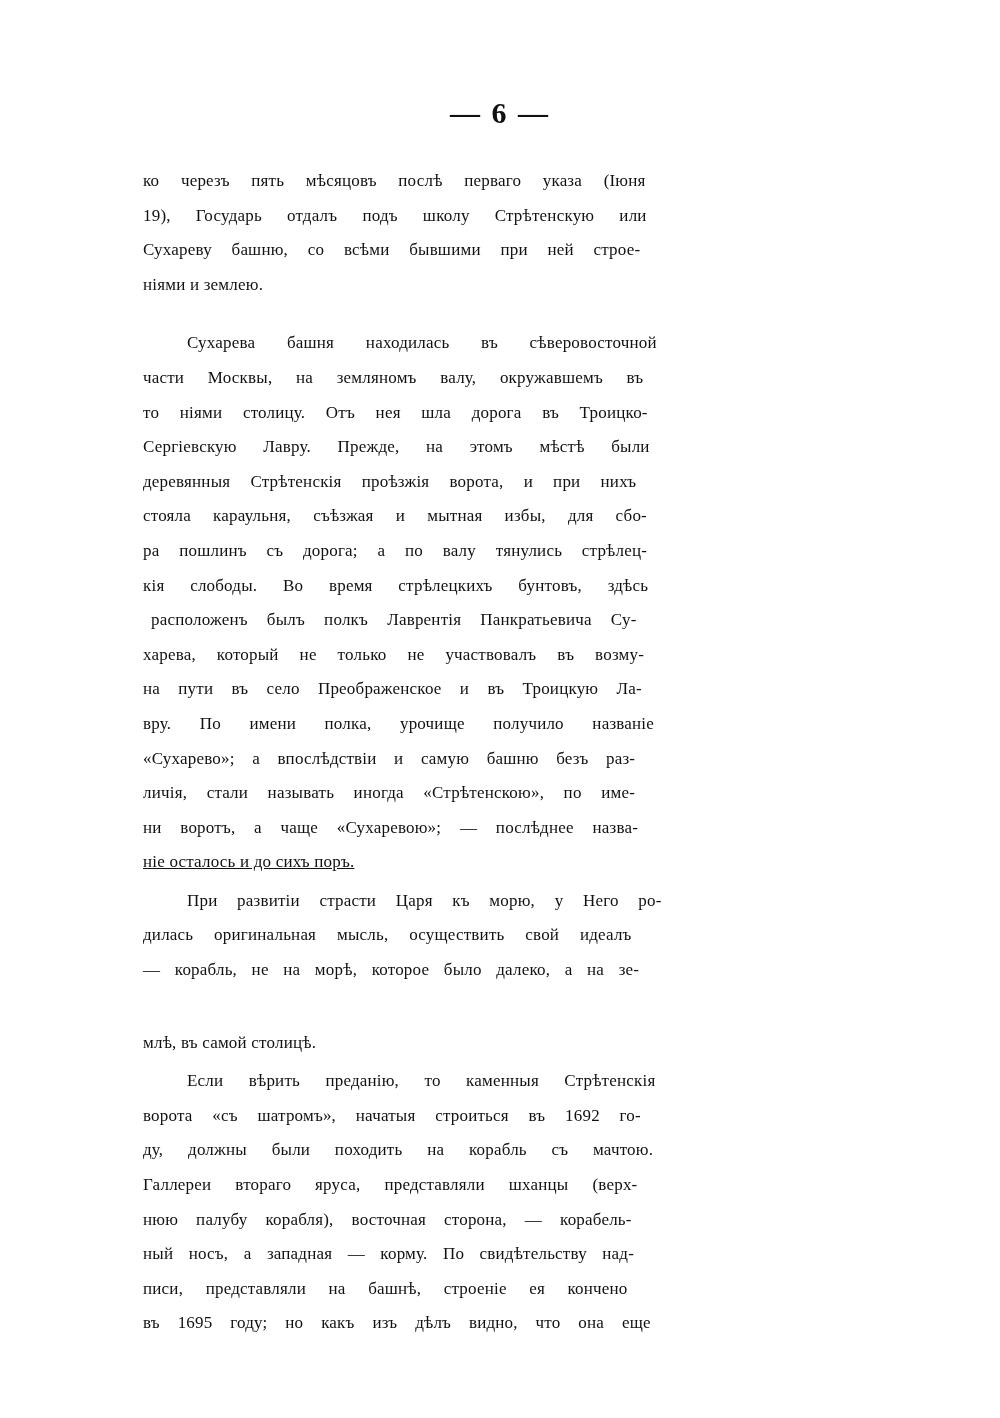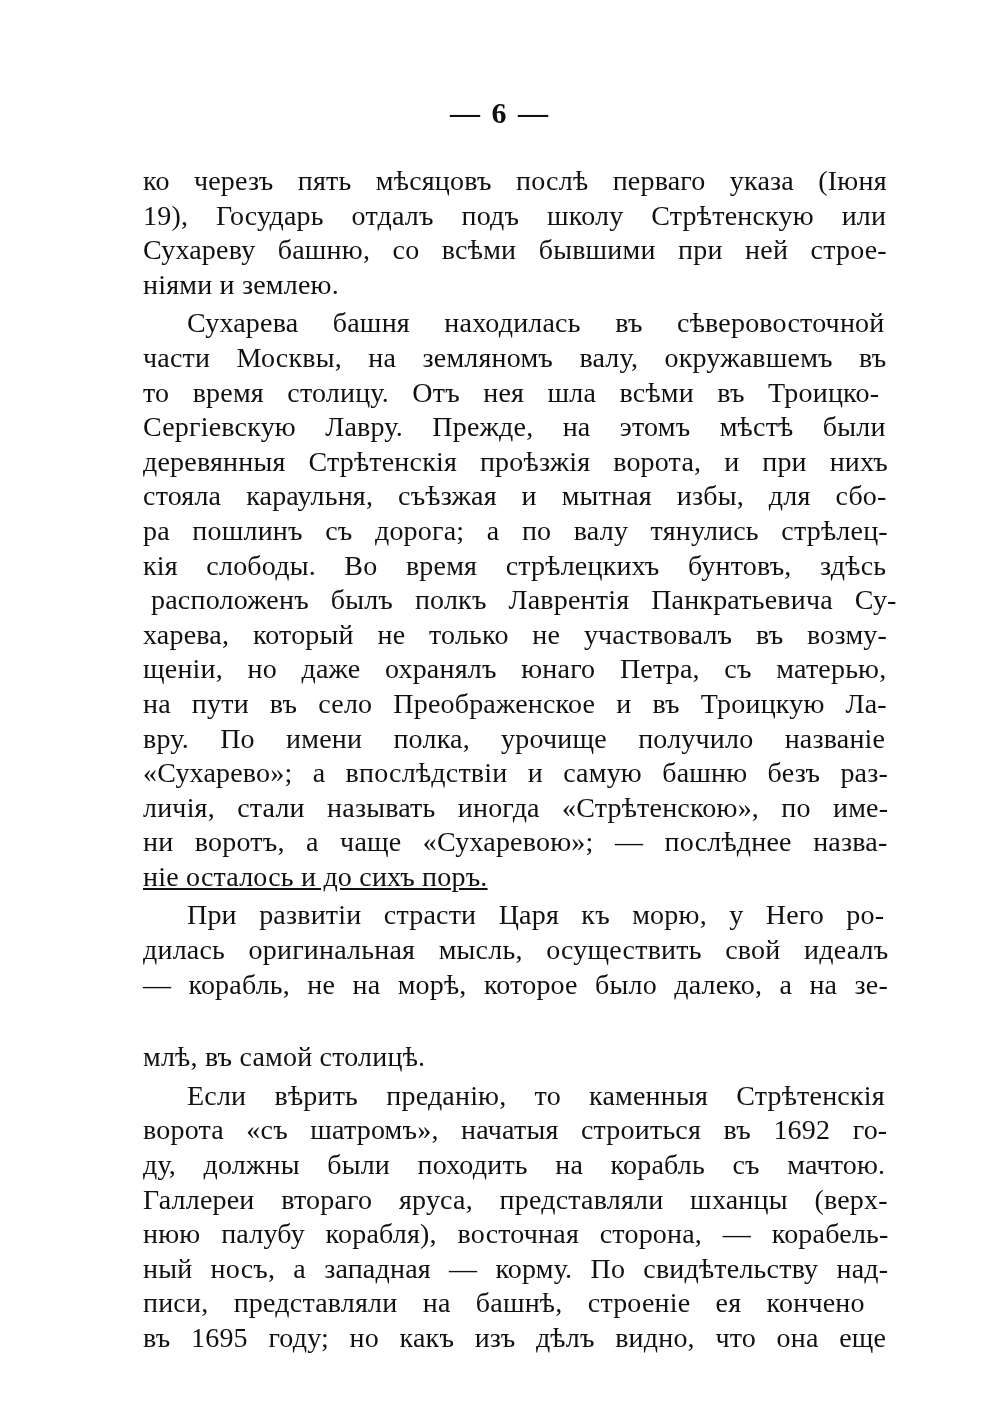--- a/index.html
+++ b/index.html
@@ -28,21 +28,21 @@
   .text-column {
     position: absolute;
     left: 143px;
     top: 164px;
     width: 712px;
   }
   .line {
     display: block;
     height: 34.6px;
     line-height: 34.6px;
-    font-size: 28px;
+    font-size: 17px;
     white-space: nowrap;
     text-align: justify;
     text-align-last: justify;
     transform-origin: left center;
     letter-spacing: 0.2px;
   }
   .line.last {
     text-align-last: left;
   }
   .line.indent {
@@ -61,31 +61,30 @@
 
   <div>
     <span class="line" style="white-space: nowrap; word-spacing: 17.15px; text-align-last: left;">ко черезъ пять мѣсяцовъ послѣ перваго указа (Іюня</span>
     <span class="line" style="white-space: nowrap; word-spacing: 20.66px; text-align-last: left;">19), Государь отдалъ подъ школу Стрѣтенскую или</span>
     <span class="line" style="white-space: nowrap; word-spacing: 15.25px; text-align-last: left;">Сухареву башню, со всѣми бывшими при ней строе-</span>
     <span class="line last" style="white-space: nowrap;">ніями и землею.</span>
   </div>
   <div class="para-gap"></div>
 
   <div>
-    <span class="line indent" style="white-space: nowrap; word-spacing: 27.25px; text-align-last: left;">Сухарева башня находилась въ сѣверовосточной</span>
+    <span class="line indent" style="white-space: nowrap; word-spacing: 27.25px; text-align-last: left; margin-top: 20px;">Сухарева башня находилась въ сѣверовосточной</span>
     <span class="line" style="white-space: nowrap; word-spacing: 19.19px; text-align-last: left;">части Москвы, на земляномъ валу, окружавшемъ въ</span>
-    <span class="line" style="white-space: nowrap; word-spacing: 16.19px; text-align-last: left;">то время столицу. Отъ нея шла всѣми въ Троицко-</span>
+    <span class="line" style="white-space: nowrap; word-spacing: 16.19px; text-align-last: left;">то ніями столицу. Отъ нея шла дорога въ Троицко-</span>
     <span class="line" style="white-space: nowrap; word-spacing: 22.13px; text-align-last: left;">Сергіевскую Лавру. Прежде, на этомъ мѣстѣ были</span>
     <span class="line" style="white-space: nowrap; word-spacing: 15.7px; text-align-last: left;">деревянныя Стрѣтенскія проѣзжія ворота, и при нихъ</span>
     <span class="line" style="white-space: nowrap; word-spacing: 17.69px; text-align-last: left;">стояла караульня, съѣзжая и мытная избы, для сбо-</span>
     <span class="line" style="white-space: nowrap; word-spacing: 15.29px; text-align-last: left;">ра пошлинъ съ дорога; а по валу тянулись стрѣлец-</span>
     <span class="line" style="white-space: nowrap; word-spacing: 21.29px; text-align-last: left;">кія слободы. Во время стрѣлецкихъ бунтовъ, здѣсь</span>
     <span class="line" style="white-space: nowrap; word-spacing: 14.7px; text-align-last: left; margin-left: 8px;">расположенъ былъ полкъ Лаврентія Панкратьевича Су-</span>
     <span class="line" style="white-space: nowrap; word-spacing: 16.52px; text-align-last: left;">харева, который не только не участвовалъ въ возму-</span>
-    <span class="line" style="white-space: nowrap; word-spacing: 17.39px; text-align-last: left;">щеніи, но даже охранялъ юнаго Петра, съ матерью,</span>
     <span class="line" style="white-space: nowrap; word-spacing: 13.82px; text-align-last: left;">на пути въ село Преображенское и въ Троицкую Ла-</span>
     <span class="line" style="white-space: nowrap; word-spacing: 24.09px; text-align-last: left;">вру. По имени полка, урочище получило названіе</span>
     <span class="line" style="white-space: nowrap; word-spacing: 13.06px; text-align-last: left;">«Сухарево»; а впослѣдствіи и самую башню безъ раз-</span>
     <span class="line" style="white-space: nowrap; word-spacing: 15.07px; text-align-last: left;">личія, стали называть иногда «Стрѣтенскою», по име-</span>
     <span class="line" style="white-space: nowrap; word-spacing: 14.25px; text-align-last: left;">ни воротъ, а чаще «Сухаревою»; — послѣднее назва-</span>
     <span class="line last" style="white-space: nowrap; text-decoration: underline;">ніе осталось и до сихъ поръ.</span>
   </div>
   <div class="para-gap"></div>
 
   <div>

